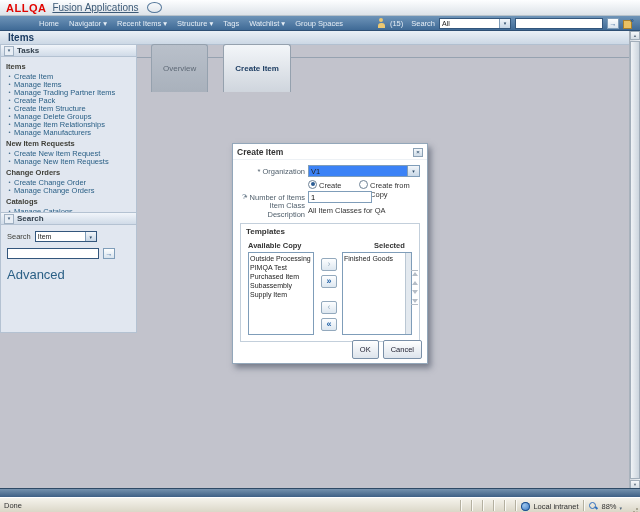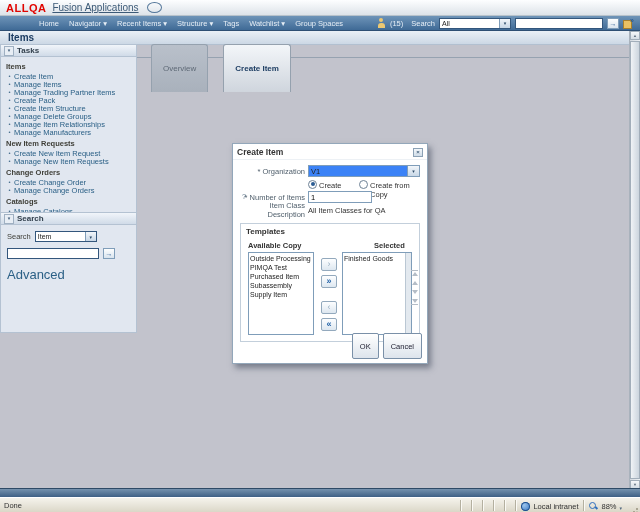--- a/index.html
+++ b/index.html
@@ -132,21 +132,21 @@
   .sh-dis{color:#9ab0c4;} .sh-en{color:#2464a8;font-weight:bold;}
   .sh-gap{margin-top:9px;}
   .reorder{position:absolute;right:1px;top:46px;display:flex;flex-direction:column;gap:5px;align-items:center;}
   .ro{display:flex;flex-direction:column;align-items:center;gap:1px;}
   .tri-up{width:0;height:0;border-left:3px solid transparent;border-right:3px solid transparent;
           border-bottom:4px solid #b4bdc7;}
   .tri-down{width:0;height:0;border-left:3px solid transparent;border-right:3px solid transparent;
             border-top:4px solid #b4bdc7;}
   .ro-bar{width:7px;height:1px;background:#b4bdc7;}
   .dlg-buttons{position:absolute;right:5px;bottom:4px;display:flex;gap:4px;}
-  .btn{height:26px;box-sizing:border-box;line-height:11px;font-size:7.5px;padding:0 7px;
+  .btn{height:19px;box-sizing:border-box;line-height:11px;font-size:7.5px;padding:0 7px;
        border:1px solid #7a90a8;border-radius:2px;background:linear-gradient(#ffffff,#dde4ec);
        color:#223;font-family:inherit;}
   
   .bottom-band{position:absolute;left:0;right:0;bottom:15px;height:8px;
                background:linear-gradient(#7592ae,#3f6085);border-top:1px solid #2e4a66;}
   .statusbar{position:absolute;left:0;right:0;bottom:0;height:15px;box-sizing:border-box;
              background:linear-gradient(#f5f3ec,#dbd7c8);border-top:1px solid #fff;
              display:flex;align-items:center;font-size:7.5px;color:#333;}
   .st-done{padding-left:4px;}
   .st-spacer{flex:1;}

